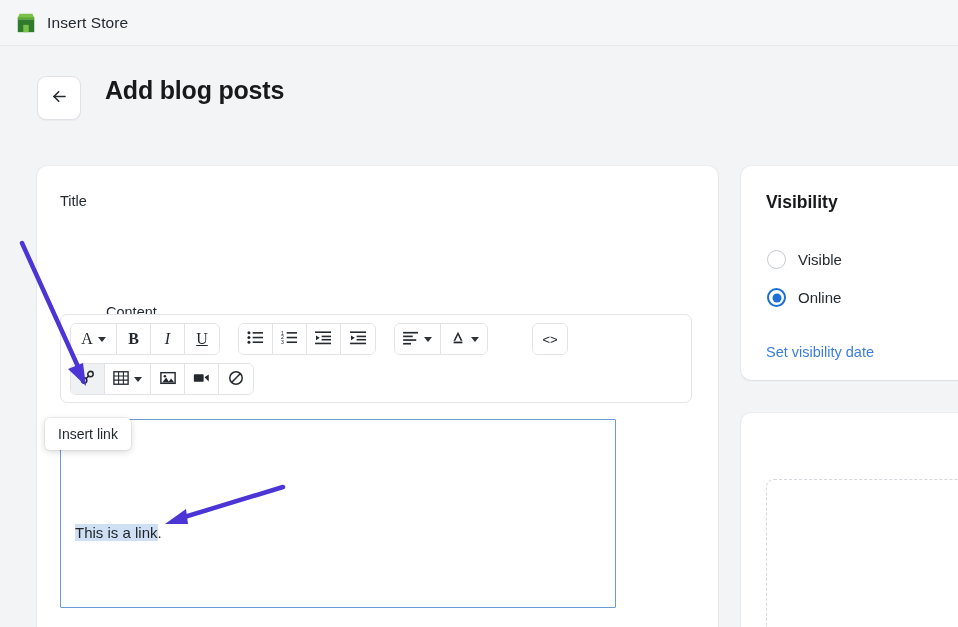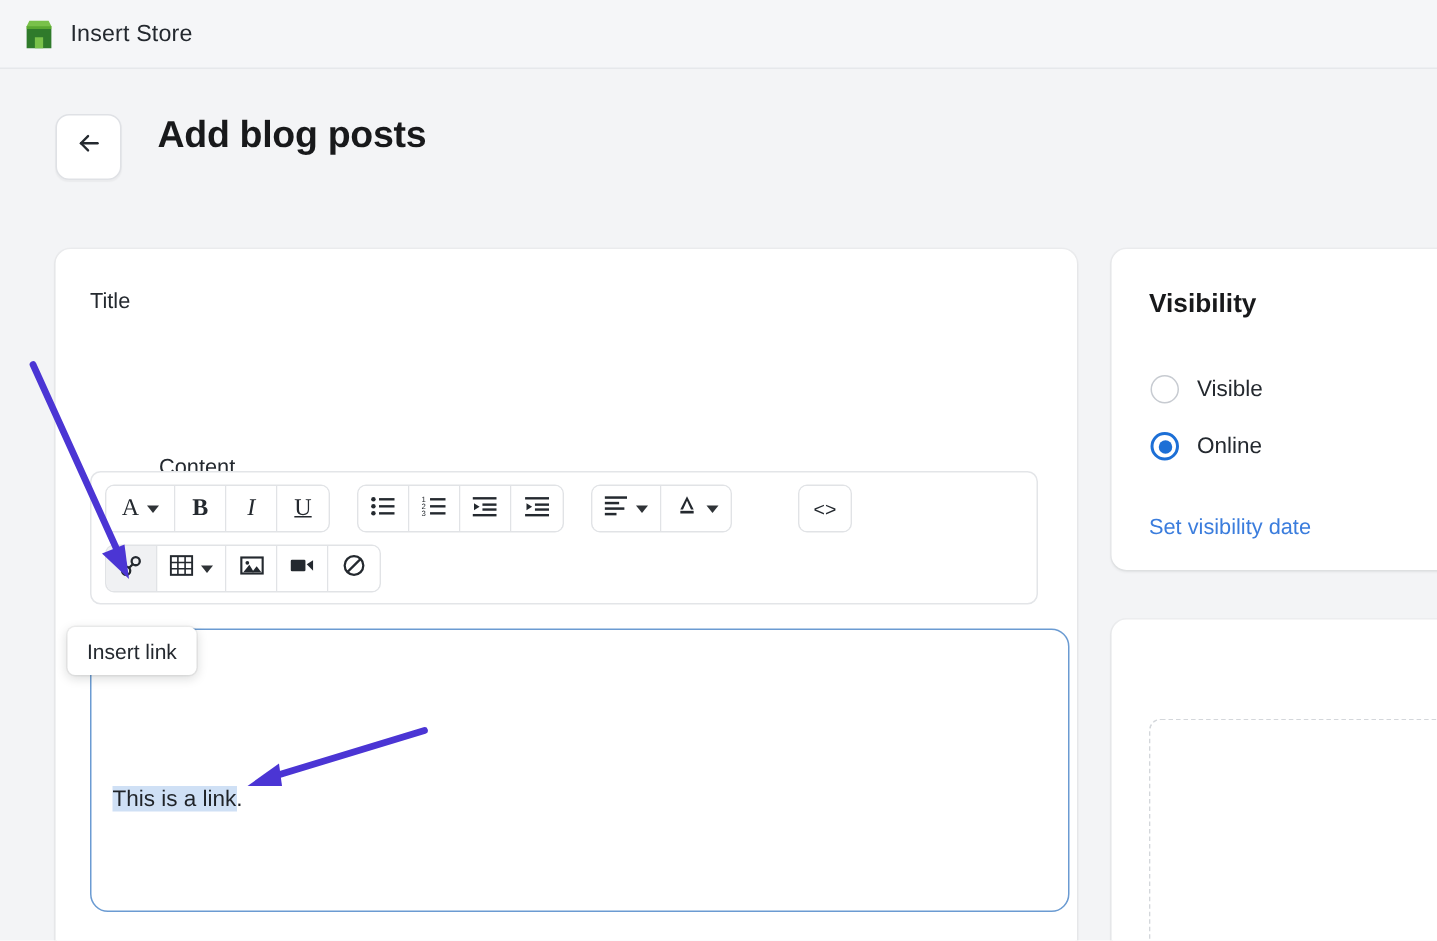--- a/index.html
+++ b/index.html
@@ -166,25 +166,25 @@
     border-left: 4px solid transparent;
     border-right: 4px solid transparent;
     border-top: 5px solid #2f3337;
   }
   .serif { font-family: "Liberation Serif", serif; font-size: 16px; }
 
   
   .editor-body {
     position: absolute;
     left: 23px; top: 253px;
-    width: 653px;
+    width: 556px;
     height: 189px;
     box-sizing: border-box;
     border: 1.5px solid #6b9bd2;
-    border-radius: 12px;
+    border-radius: 1px;
     background: #fff;
   }
   .editor-text {
     position: absolute;
     left: 14px; top: 104px;
     font-size: 15px;
     color: #1f2328;
     white-space: nowrap;
   }
   .sel { background: #cfe0f5; }

